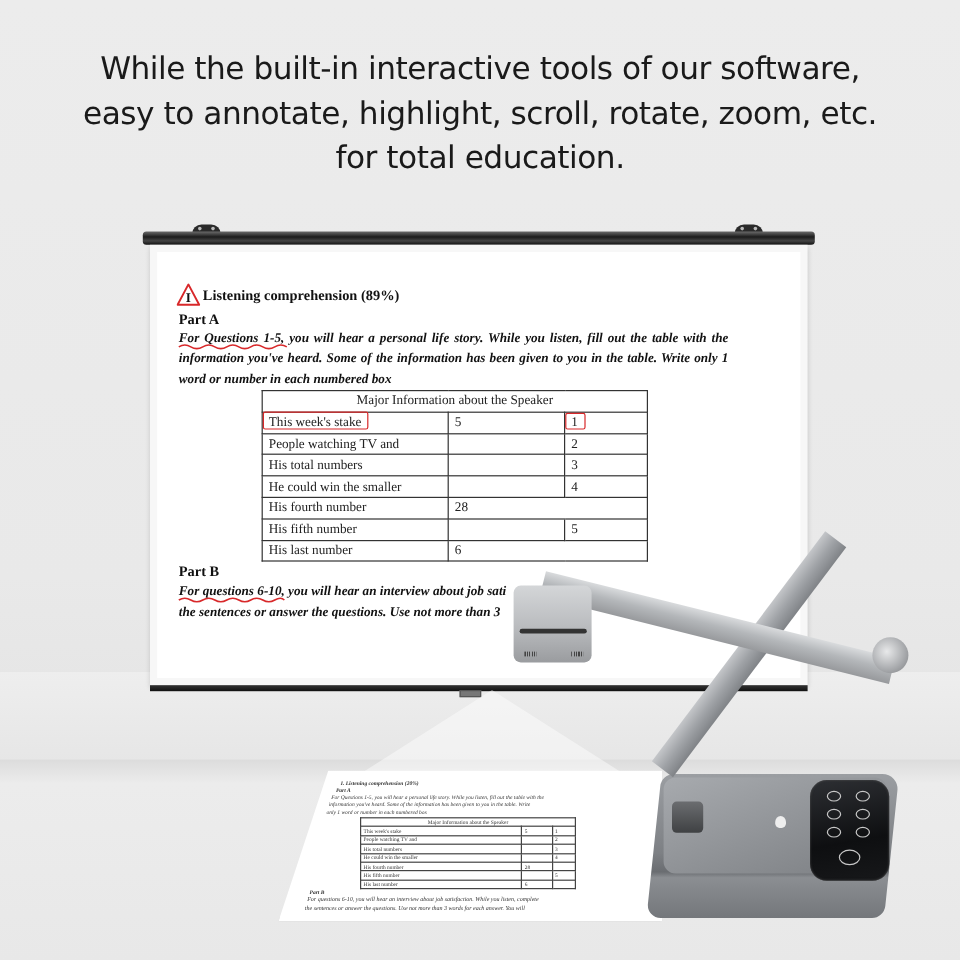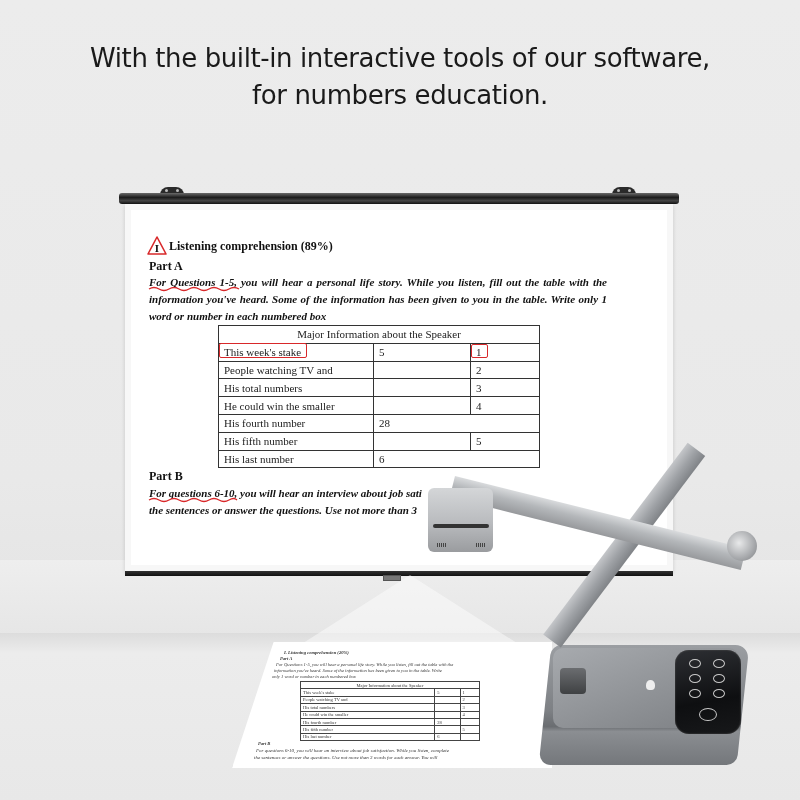--- a/index.html
+++ b/index.html
@@ -126,22 +126,23 @@
     background: linear-gradient(180deg, #6b6d70, #3f4143);
   }
 </style>
 </head>
 <body>
 
 <div class="wall-shade"></div>
 <div class="floor"></div>
 
 <div class="headline">
-  <div>With the built-in interactive tools of our software,</div>
-  <div>for numbers education.</div>
+  <div>While the built-in interactive tools of our software,</div>
+  <div>easy to annotate, highlight, scroll, rotate, zoom, etc.</div>
+  <div>for total education.</div>
 </div>
 
 <div class="hook" style="left:160px"></div>
 <div class="hook" style="left:612px"></div>
 <div class="screen-bar"></div>
 <div class="screen">
   <div class="screen-inner"></div>
 </div>
 <div class="screen-bottom"></div>
 <div class="pull-tab"></div>

